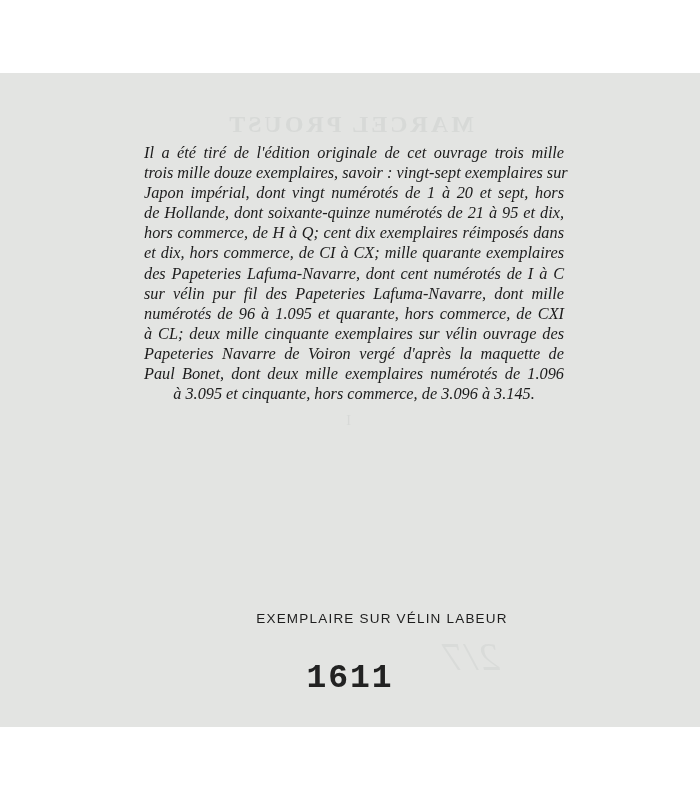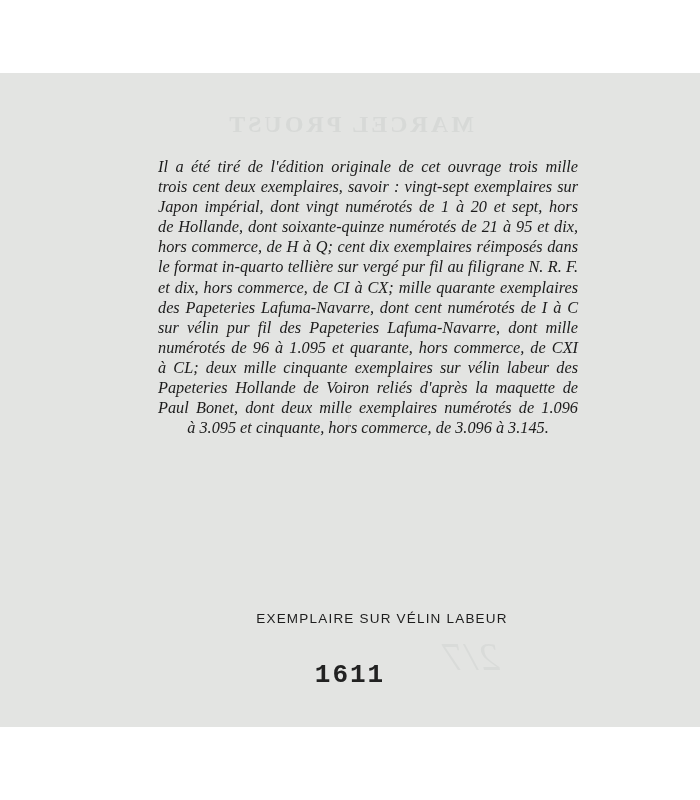--- a/index.html
+++ b/index.html
@@ -13,55 +13,54 @@
     font-family: "Liberation Serif", serif; color: #d7d9d7;
     letter-spacing: 3px;
   }
   .ghost-title { top: 38px; font-size: 24px; font-weight: bold; transform: scaleX(-1); }
   .ghost-mark { top: 340px; font-size: 14px; }
   .ghost-sig { top: 560px; left: 380px; width: 120px; font-size: 40px; font-style: italic; color: #d9dbd9; transform: scaleX(-1); text-align:left; }
   .colophon {
     position: absolute; left: 142px; top: 68px; width: 420px;
     font-family: "Liberation Serif", serif; font-style: italic;
     font-size: 16.3px; line-height: 20.1px; color: #1c1c1c;
-    margin: 16px;
+    margin: 2px;
   }
   .line { display: block; white-space: nowrap; text-align: justify; text-align-last: justify; }
   .line.center { text-align: right; text-align-last: center; }
   .label {
     position: absolute; left: 0; width: 700px; top: 538px; text-align: center;
     font-family: Liberation Sans, sans-serif; font-size: 13.5px; letter-spacing: 1.2px;
     color: #1e1e1e; font-variant: small-caps; padding-left: 32px;
   }
   .number {
     position: absolute; left: 0; width: 700px; top: 587px; text-align: center;
-    font-family: "Liberation Mono", monospace; font-size: 26px; font-weight: bold;
+    font-family: "Liberation Mono", monospace; font-size: 33px; font-weight: bold;
     color: #222; letter-spacing: 2px;
   }
 </style>
 </head>
 <body>
 
 <div class="page">
   <div class="ghost ghost-title">MARCEL PROUST</div>
   <div class="ghost ghost-mark">I</div>
   <div class="ghost ghost-sig">2/7</div>
 
   <p class="colophon">
     <span class="line">Il a été tiré de l'édition originale de cet ouvrage trois mille</span>
-    <span class="line">trois cent deux exemplaires, savoir : vingt-sept exemplaires sur</span>
+    <span class="line">trois mille douze exemplaires, savoir : vingt-sept exemplaires sur</span>
     <span class="line">Japon impérial, dont vingt numérotés de 1 à 20 et sept, hors</span>
     <span class="line">de Hollande, dont soixante-quinze numérotés de 21 à 95 et dix,</span>
     <span class="line">hors commerce, de H à Q; cent dix exemplaires réimposés dans</span>
-    <span class="line">le format in-quarto tellière sur vergé pur fil au filigrane N. R. F.</span>
     <span class="line">et dix, hors commerce, de CI à CX; mille quarante exemplaires</span>
     <span class="line">des Papeteries Lafuma-Navarre, dont cent numérotés de I à C</span>
     <span class="line">sur vélin pur fil des Papeteries Lafuma-Navarre, dont mille</span>
     <span class="line">numérotés de 96 à 1.095 et quarante, hors commerce, de CXI</span>
-    <span class="line">à CL; deux mille cinquante exemplaires sur vélin labeur des</span>
-    <span class="line">Papeteries Hollande de Voiron reliés d'après la maquette de</span>
+    <span class="line">à CL; deux mille cinquante exemplaires sur vélin ouvrage des</span>
+    <span class="line">Papeteries Navarre de Voiron vergé d'après la maquette de</span>
     <span class="line">Paul Bonet, dont deux mille exemplaires numérotés de 1.096</span>
     <span class="line center">à 3.095 et cinquante, hors commerce, de 3.096 à 3.145.</span>
   </p>
 
   <div class="label">EXEMPLAIRE SUR VÉLIN LABEUR</div>
   <div class="number">1611</div>
 </div>
 
 </body></html>

